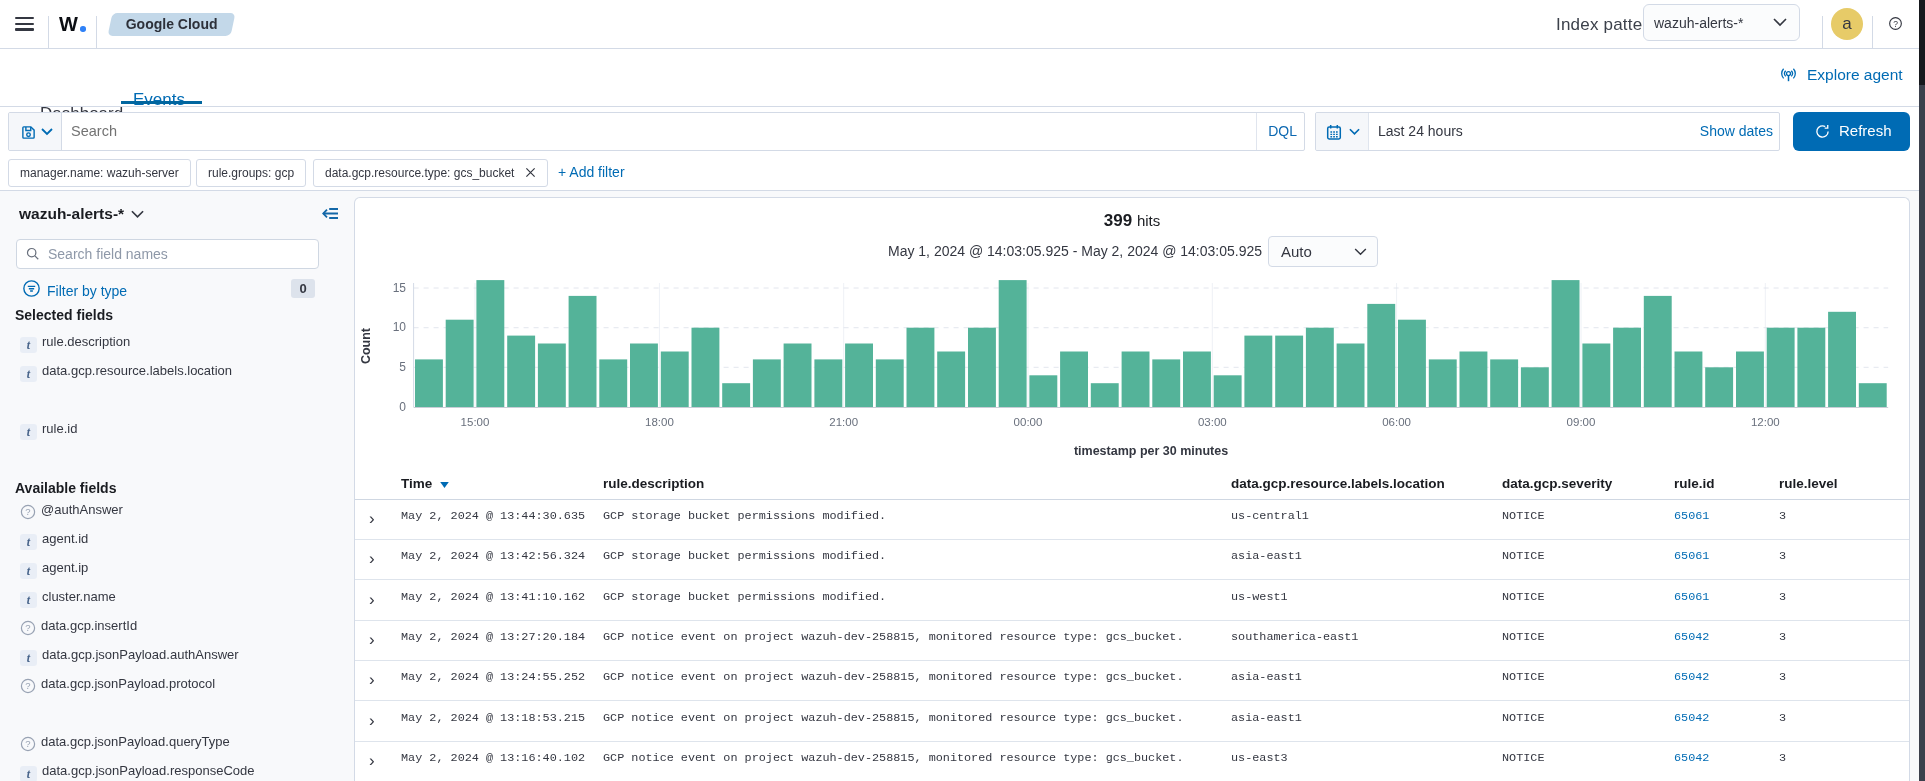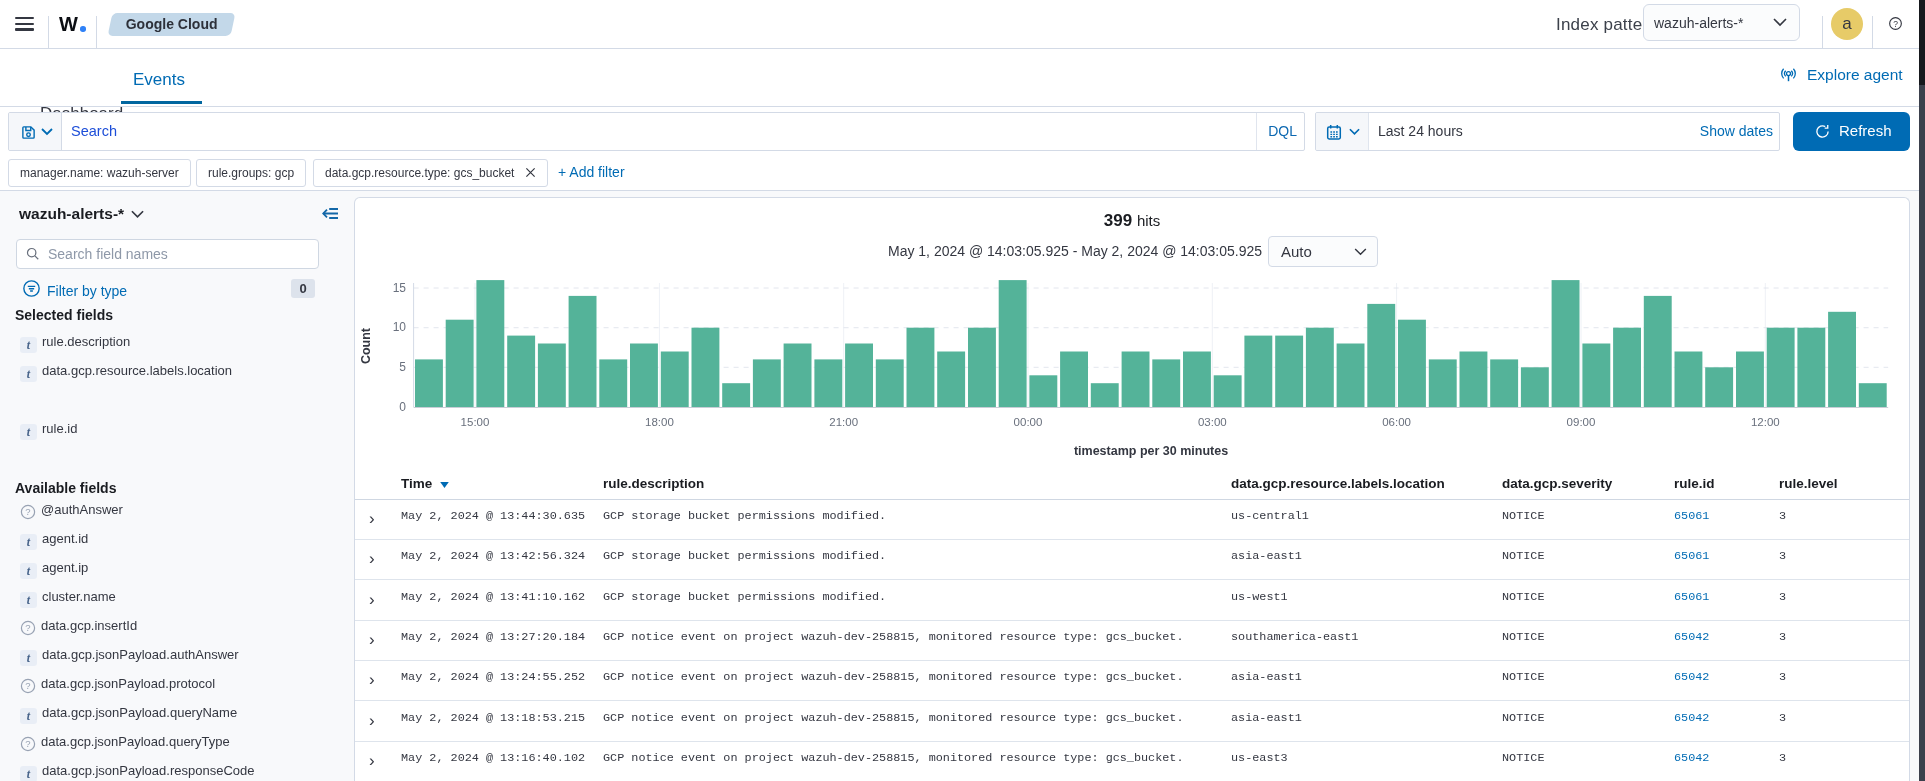--- a/index.html
+++ b/index.html
@@ -14,28 +14,28 @@
 #gcbadge span { position:absolute; left:0; right:0; top:3px; text-align:center; transform:skewX(12deg); font-size:14px; font-weight:700; color:#2d3039; }
 #ixlabel { position:absolute; left:1556px; top:15px; font-size:17px; color:#3c414b; letter-spacing:0.2px; }
 #ixsel { position:absolute; left:1643px; top:4px; width:157px; height:37px; background:#fbfcfd; border:1px solid #d3dae6; border-radius:6px; font-size:14px; color:#343741; }
 #ixsel .txt { position:absolute; left:10px; top:10px; }
 #avatar { position:absolute; left:1831px; top:8px; width:32px; height:32px; border-radius:50%; background:#e7cb68; text-align:center; font-size:17px; font-weight:400; color:#343741; line-height:32px; }
 
 
 #tabsrow { position:absolute; left:0; top:50px; width:1919px; height:57px; background:#fff; border-bottom:1px solid #d3dae6; }
 .tab { position:absolute; top:20px; font-size:17px; }
 #tab1 { left:40px; color:#343741;margin-top:34px; }
-#tab2 { left:133px; color:#006bb4; }
+#tab2 { left:133px; color:#006bb4;margin-top:20px; }
 #tabu { position:absolute; left:121px; top:51px; width:81px; height:2.5px; background:#01669f; }
 #explore { position:absolute; top:16px; left:1807px; font-size:15.5px; color:#006bb4; }
 
 
 #qbar { position:absolute; left:8px; top:112px; width:1297px; height:39px; background:#fff; border:1px solid #d3dae6; border-radius:2px; }
 #qsave { position:absolute; left:0; top:0; width:53px; height:37px; border-right:1px solid #d3dae6; background:#f5f7fa; border-radius:2px 0 0 2px; }
-#qph { position:absolute; left:62px; top:10px; font-size:14.5px; color:#1d4ed8; }
+#qph { position:absolute; left:62px; top:10px; font-size:14.5px; color:#737373; }
 #dql { position:absolute; right:7px; top:10px; font-size:14px; color:#0c68b1; }
 #dpick { position:absolute; left:1315px; top:112px; width:465px; height:39px; background:#fff; border:1px solid #d3dae6; border-radius:2px; }
 #dcal { position:absolute; left:0; top:0; width:53px; height:37px; border-right:1px solid #dfe5ee; background:#f5f7fa; border-radius:2px 0 0 2px; }
 #dlast { position:absolute; left:62px; top:10px; font-size:14px; color:#343741; }
 #dshow { position:absolute; right:6px; top:10px; font-size:14px; color:#006bb4; }
 #refresh { position:absolute; left:1793px; top:112px; width:117px; height:39px; background:#006bb4; border-radius:6px; color:#fff; font-size:15px; }
 #refresh span { position:absolute; left:46px; top:10px; }
 
 
 .pill { position:absolute; top:159px; height:28px; background:#fff; border:1px solid #d3dae6; border-radius:3px; font-size:12px; color:#343741; line-height:26px; padding:0 11px; white-space:nowrap; }
@@ -217,21 +217,20 @@
 <div class="frow" style="top:396px"><span class="tok tokT">t</span><span class="fname">cluster.name</span></div>
 <div class="frow" style="top:425px"><span class="tokQ"><svg width="16" height="16" viewBox="0 0 16 16" style="vertical-align:-3px">
           <circle cx="8" cy="8" r="6.6" fill="none" stroke="#98a2b3" stroke-width="1.2"></circle>
           <text x="8" y="11.2" text-anchor="middle" font-size="9.5" fill="#98a2b3" font-family="Liberation Sans">?</text>
         </svg></span><span class="fname">data.gcp.insertId</span></div>
 <div class="frow" style="top:454px"><span class="tok tokT">t</span><span class="fname">data.gcp.jsonPayload.authAnswer</span></div>
 <div class="frow" style="top:483px"><span class="tokQ"><svg width="16" height="16" viewBox="0 0 16 16" style="vertical-align:-3px">
           <circle cx="8" cy="8" r="6.6" fill="none" stroke="#98a2b3" stroke-width="1.2"></circle>
           <text x="8" y="11.2" text-anchor="middle" font-size="9.5" fill="#98a2b3" font-family="Liberation Sans">?</text>
         </svg></span><span class="fname">data.gcp.jsonPayload.protocol</span></div>
-<div class="frow" style="top:512px"><span class="tok tokT">t</span><span class="fname">data.gcp.jsonPayload.queryName</span></div>
 <div class="frow" style="top:541px"><span class="tokQ"><svg width="16" height="16" viewBox="0 0 16 16" style="vertical-align:-3px">
           <circle cx="8" cy="8" r="6.6" fill="none" stroke="#98a2b3" stroke-width="1.2"></circle>
           <text x="8" y="11.2" text-anchor="middle" font-size="9.5" fill="#98a2b3" font-family="Liberation Sans">?</text>
         </svg></span><span class="fname">data.gcp.jsonPayload.queryType</span></div>
 <div class="frow" style="top:570px"><span class="tok tokT">t</span><span class="fname">data.gcp.jsonPayload.responseCode</span></div>
 </div>
 
 <div id="card">
   <div id="hits"><b>399</b> <span style="font-size:15px">hits</span></div>
   <div id="drange">May 1, 2024 @ 14:03:05.925 - May 2, 2024 @ 14:03:05.925</div>

